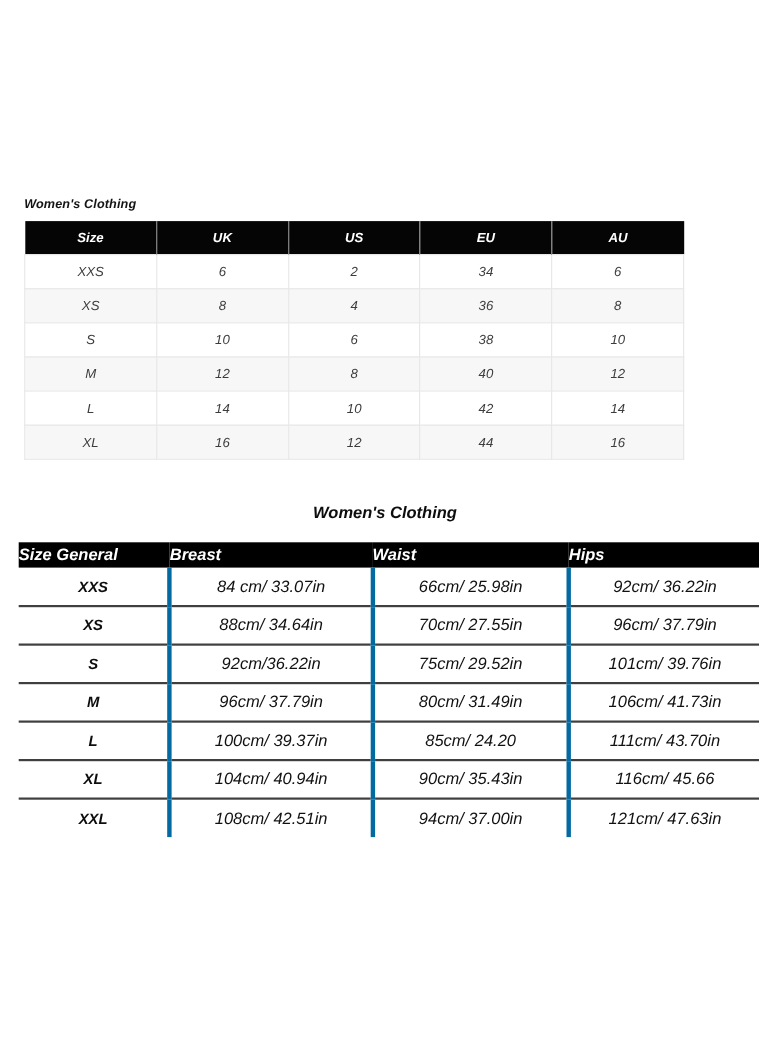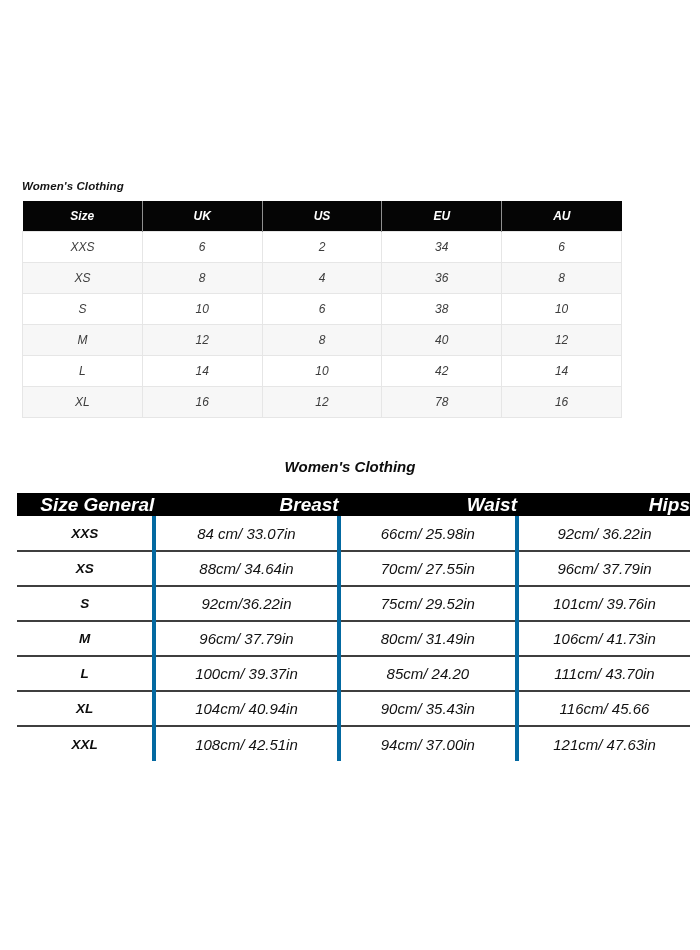--- a/index.html
+++ b/index.html
@@ -41,22 +41,22 @@
   .t2-title {
     position: absolute; left: 0; top: 458px; width: 700px;
     text-align: center; font-size: 15px; font-weight: 700; color: #0d0d0d;
   }
   table.t2 {
     position: absolute; left: 17px; top: 493px;
     width: 673px; border-collapse: collapse; table-layout: fixed;
   }
   table.t2 th {
     background: #000000; color: #ffffff;
-    font-size: 19px; font-weight: 700;
-    height: 23px; text-align: right; vertical-align: middle;
+    font-size: 15px; font-weight: 700;
+    height: 23px; text-align: left; vertical-align: middle;
   }
   table.t2 th:nth-child(1) { width: 20.4%; }
   table.t2 th:nth-child(2) { width: 27.4%; margin-top: 12px; }
   table.t2 th:nth-child(3) { width: 26.5%; }
   table.t2 th:nth-child(4) { width: 25.7%; }
   table.t2 td {
     height: 35px; text-align: center; vertical-align: middle;
     font-size: 15px; color: #111111;
     border-left: 4px solid #0369a1;
   }
@@ -115,21 +115,21 @@
           <td>L</td>
           <td>14</td>
           <td>10</td>
           <td>42</td>
           <td>14</td>
         </tr>
         <tr>
           <td>XL</td>
           <td>16</td>
           <td>12</td>
-          <td>78</td>
+          <td>44</td>
           <td>16</td>
         </tr>
       </tbody>
   </table>
 
   <div class="t2-title">Women's Clothing</div>
 
   <table class="t2">
     <thead>
       <tr>

